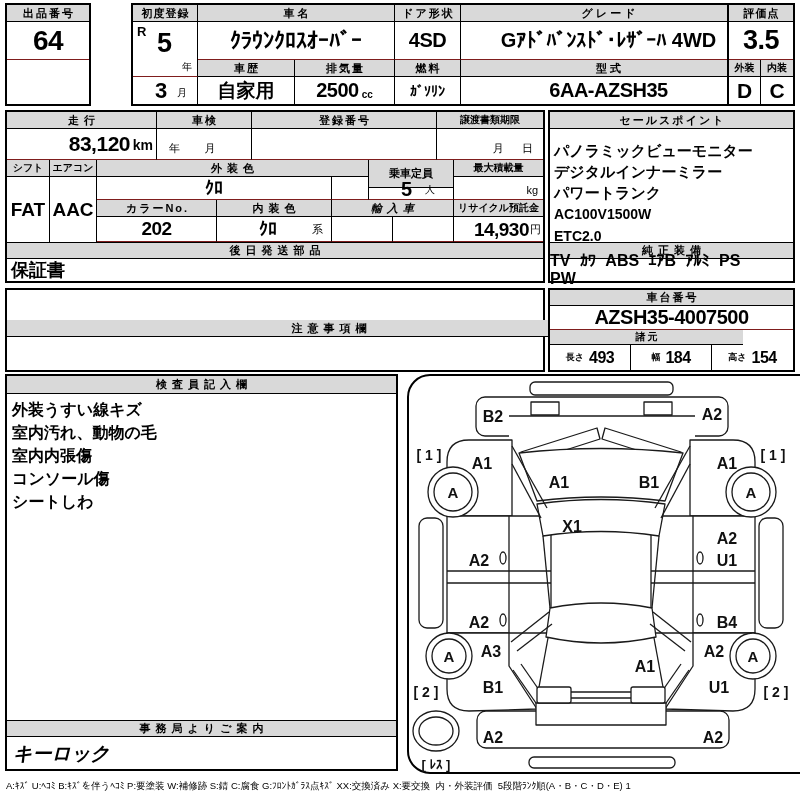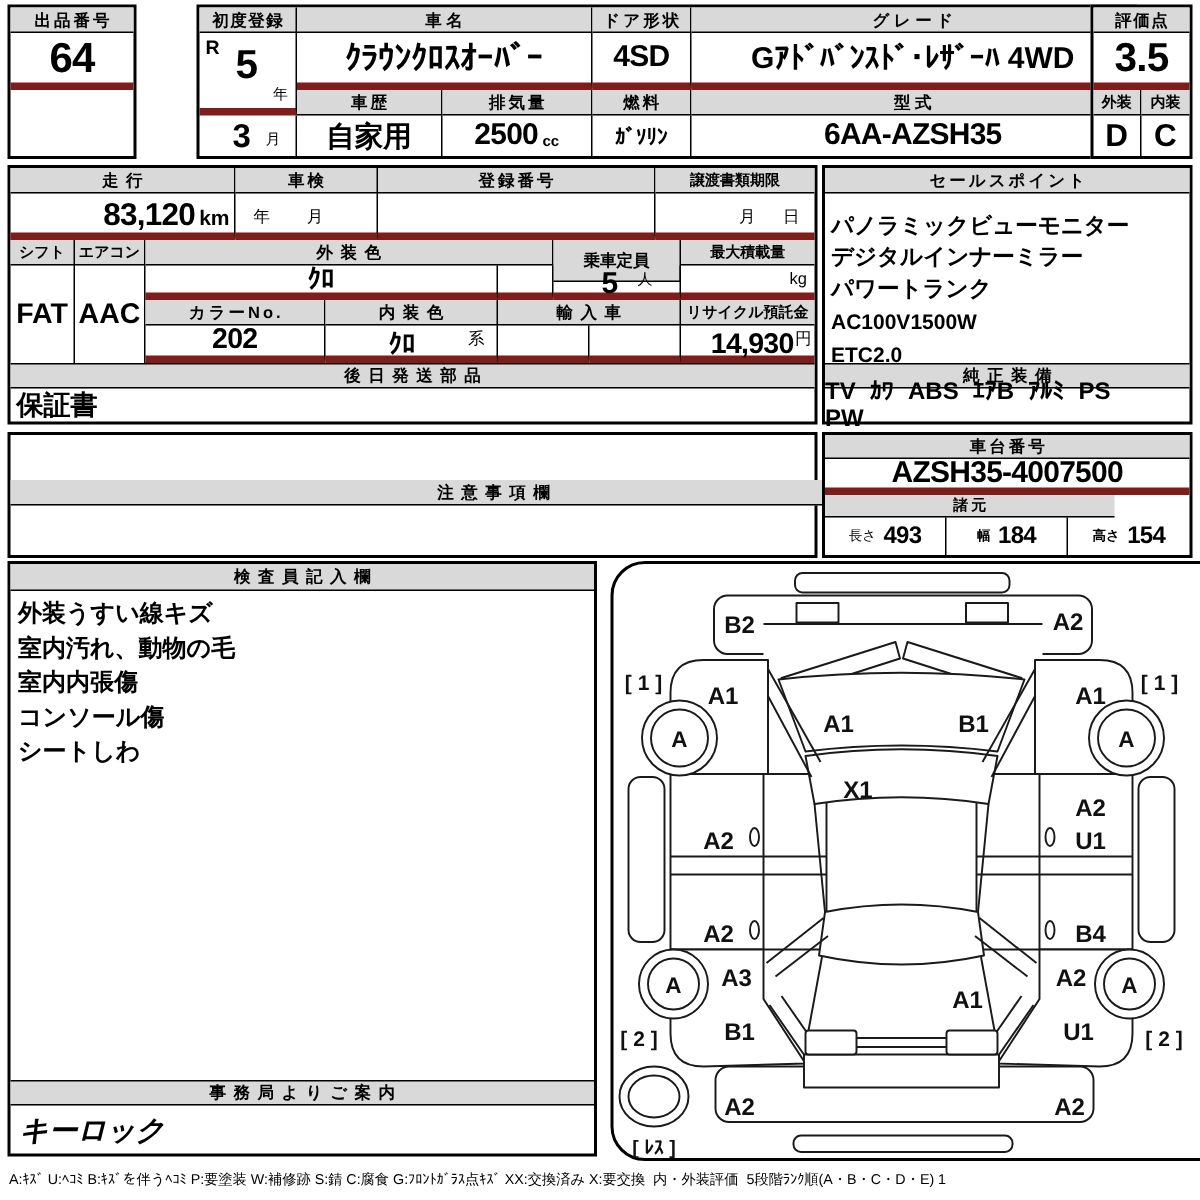--- a/index.html
+++ b/index.html
@@ -7,21 +7,21 @@
          font-family:"Liberation Sans","DejaVu Sans",sans-serif;color:#000;}
   .abs{position:absolute;box-sizing:border-box;}
   .box{border:2px solid #000;background:#fff;}
   .hd{background:#d9d9d9;font-weight:bold;font-size:11px;border-bottom:1px solid #000;
       display:flex;align-items:center;justify-content:center;letter-spacing:3px;text-indent:3px;}
   .hd.t10{font-size:10px;letter-spacing:0;text-indent:0;}
   .hd.ls1{letter-spacing:1px;text-indent:1px;}
   .hd.ls2{letter-spacing:2px;text-indent:2px;}
   .hd.ls4{letter-spacing:5px;text-indent:5px;}
   .br{border-right:1px solid #000;}
-  .bb{border-bottom:5px solid #7f1d1d;text-align:right;}
+  .bb{border-bottom:1px solid #7f1d1d;text-align:right;}
   .bt{border-top:1px solid #000;}
   .c{display:flex;align-items:center;justify-content:center;font-weight:bold;}
   .cl{display:flex;align-items:center;font-weight:bold;}
   .unit{font-weight:bold;}
   .num{letter-spacing:-0.5px;}
   #legend{font-size:9.5px;white-space:pre;color:#000;}
   svg text{font-family:"Liberation Sans","DejaVu Sans",sans-serif;}
 </style>
 </head>
 <body>
@@ -99,21 +99,21 @@
     <div class="abs br bb" style="left:325px;top:65px;width:37px;height:23px;"></div>
     <div class="abs br bb" style="left:362px;top:65px;width:85px;height:23px;">
       <span class="abs unit num" style="left:32px;top:1px;font-size:20px;">5</span>
       <span class="abs" style="right:18px;bottom:2px;font-size:10px;">人</span>
     </div>
     <div class="abs bb" style="left:447px;top:65px;width:89px;height:23px;">
       <span class="abs" style="right:5px;bottom:3px;font-size:11px;">kg</span>
     </div>
     <div class="abs hd ls2 br" style="left:90px;top:88px;width:120px;height:17px;">カラーNo.</div>
     <div class="abs hd ls4 br" style="left:210px;top:88px;width:115px;height:17px;">内装色</div>
-    <div class="abs hd ls4 br" style="left:325px;top:88px;width:122px;height:17px;">輸入車</div>
+    <div class="abs hd ls4 br" style="left:325px;top:88px;width:122px;height:17px;font-style:italic;">輸入車</div>
     <div class="abs hd t10" style="left:447px;top:88px;width:89px;height:17px;">リサイクル預託金</div>
     <div class="abs c br bb num" style="left:90px;top:105px;width:120px;height:25px;font-size:19px;">202</div>
     <div class="abs br bb" style="left:210px;top:105px;width:115px;height:25px;">
       <span class="abs unit" style="left:42px;top:2px;font-size:18px;">ｸﾛ</span>
       <span class="abs" style="right:8px;bottom:4px;font-size:11px;">系</span>
     </div>
     <div class="abs br bb" style="left:325px;top:105px;width:61px;height:25px;"></div>
     <div class="abs br bb" style="left:386px;top:105px;width:61px;height:25px;"></div>
     <div class="abs bb" style="left:447px;top:105px;width:89px;height:25px;">
       <span class="abs unit num" style="right:14px;top:2px;font-size:19px;">14,930</span>
@@ -139,21 +139,21 @@
   <div class="abs box" style="left:5px;top:288px;width:540px;height:84px;">
     <div class="abs hd ls4" style="left:0;top:0;width:644px;height:17px;margin-top:30px;">注意事項欄</div>
     <div class="abs" style="left:0;top:17px;width:536px;height:63px;"></div>
   </div>
 
   <div class="abs box" style="left:548px;top:288px;width:247px;height:84px;">
     <div class="abs hd ls2" style="left:0;top:0;width:243px;height:16px;">車台番号</div>
     <div class="abs c bb num" style="left:0;top:16px;width:243px;height:24px;font-size:20px;">AZSH35-4007500</div>
     <div class="abs hd ls2 t10" style="left:0;top:40px;width:193px;height:15px;letter-spacing:2px;">諸元</div>
     <div class="abs c br" style="left:0;top:55px;width:81px;height:25px;">
-      <span style="font-size:9px;font-weight:normal;margin-right:5px;text-align:right;">長さ</span>
+      <span style="font-size:9px;font-weight:bold;margin-right:5px;text-align:right;">長さ</span>
       <span class="num" style="font-size:16px;">493</span>
     </div>
     <div class="abs c br" style="left:81px;top:55px;width:81px;height:25px;">
       <span style="font-size:9px;font-weight:bold;margin-right:5px;">幅</span>
       <span class="num" style="font-size:16px;">184</span>
     </div>
     <div class="abs c" style="left:162px;top:55px;width:81px;height:25px;">
       <span style="font-size:9px;font-weight:bold;margin-right:5px;">高さ</span>
       <span class="num" style="font-size:16px;">154</span>
     </div>

